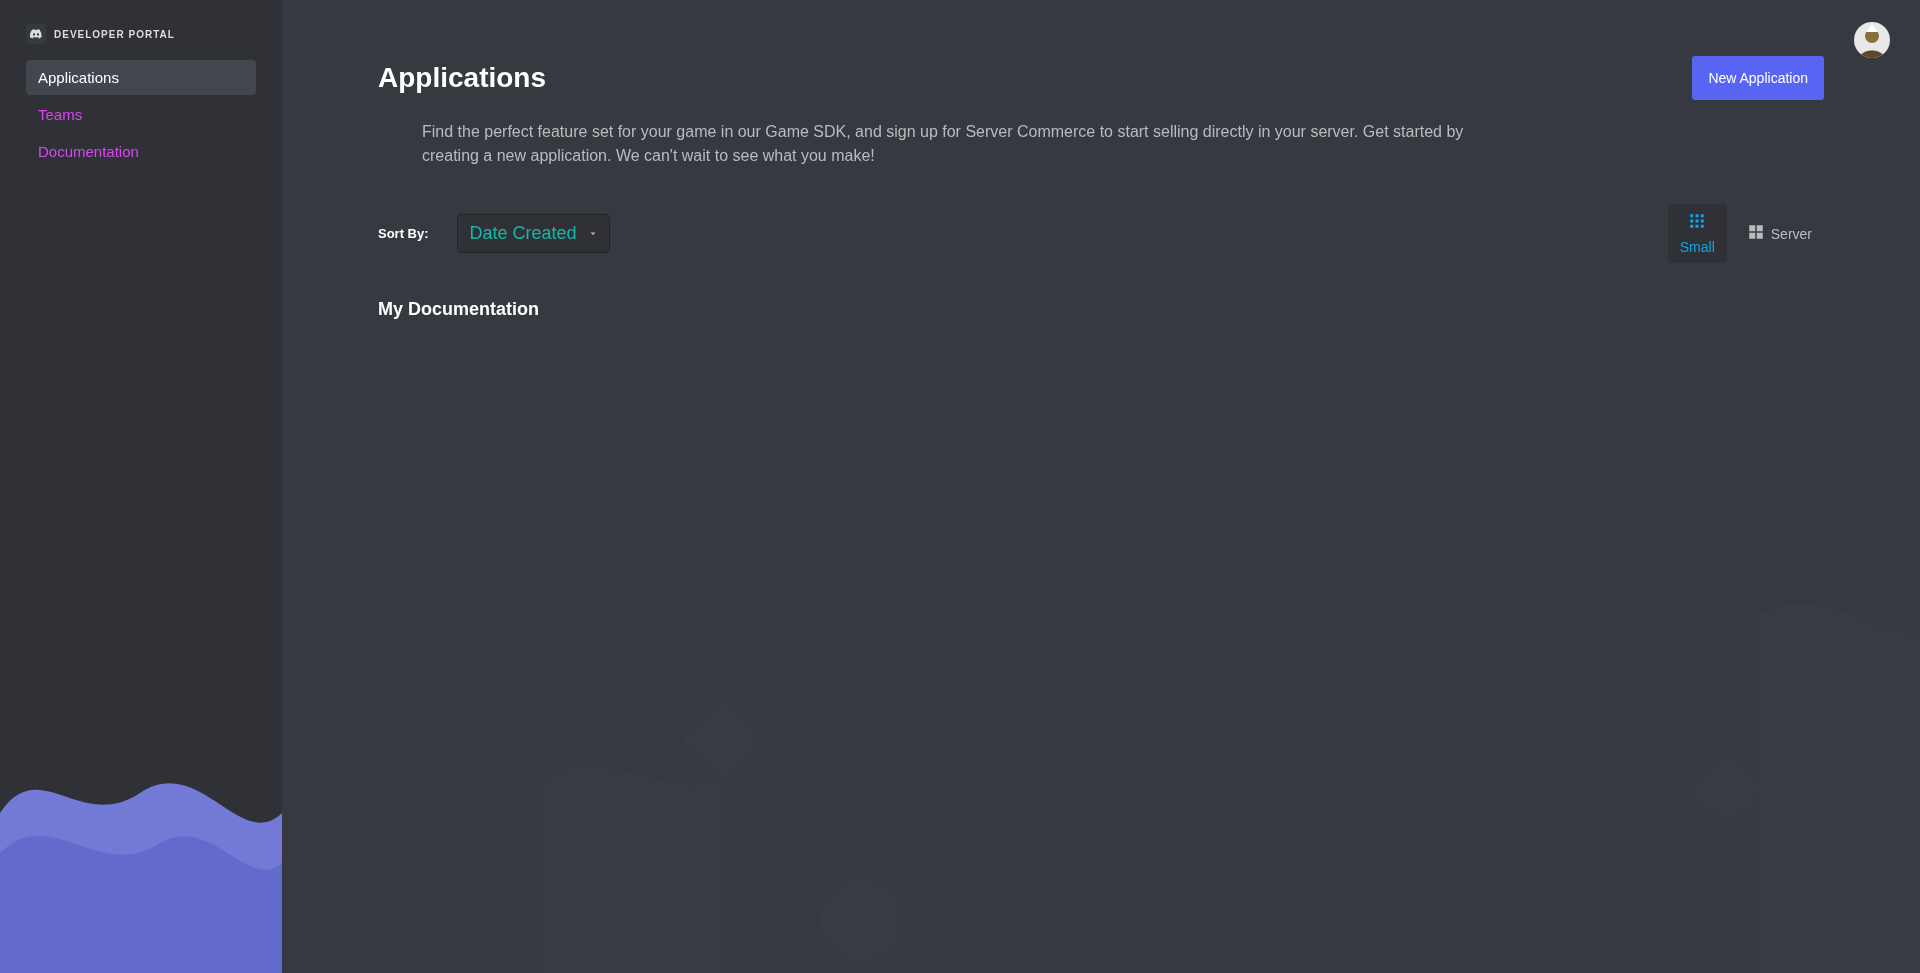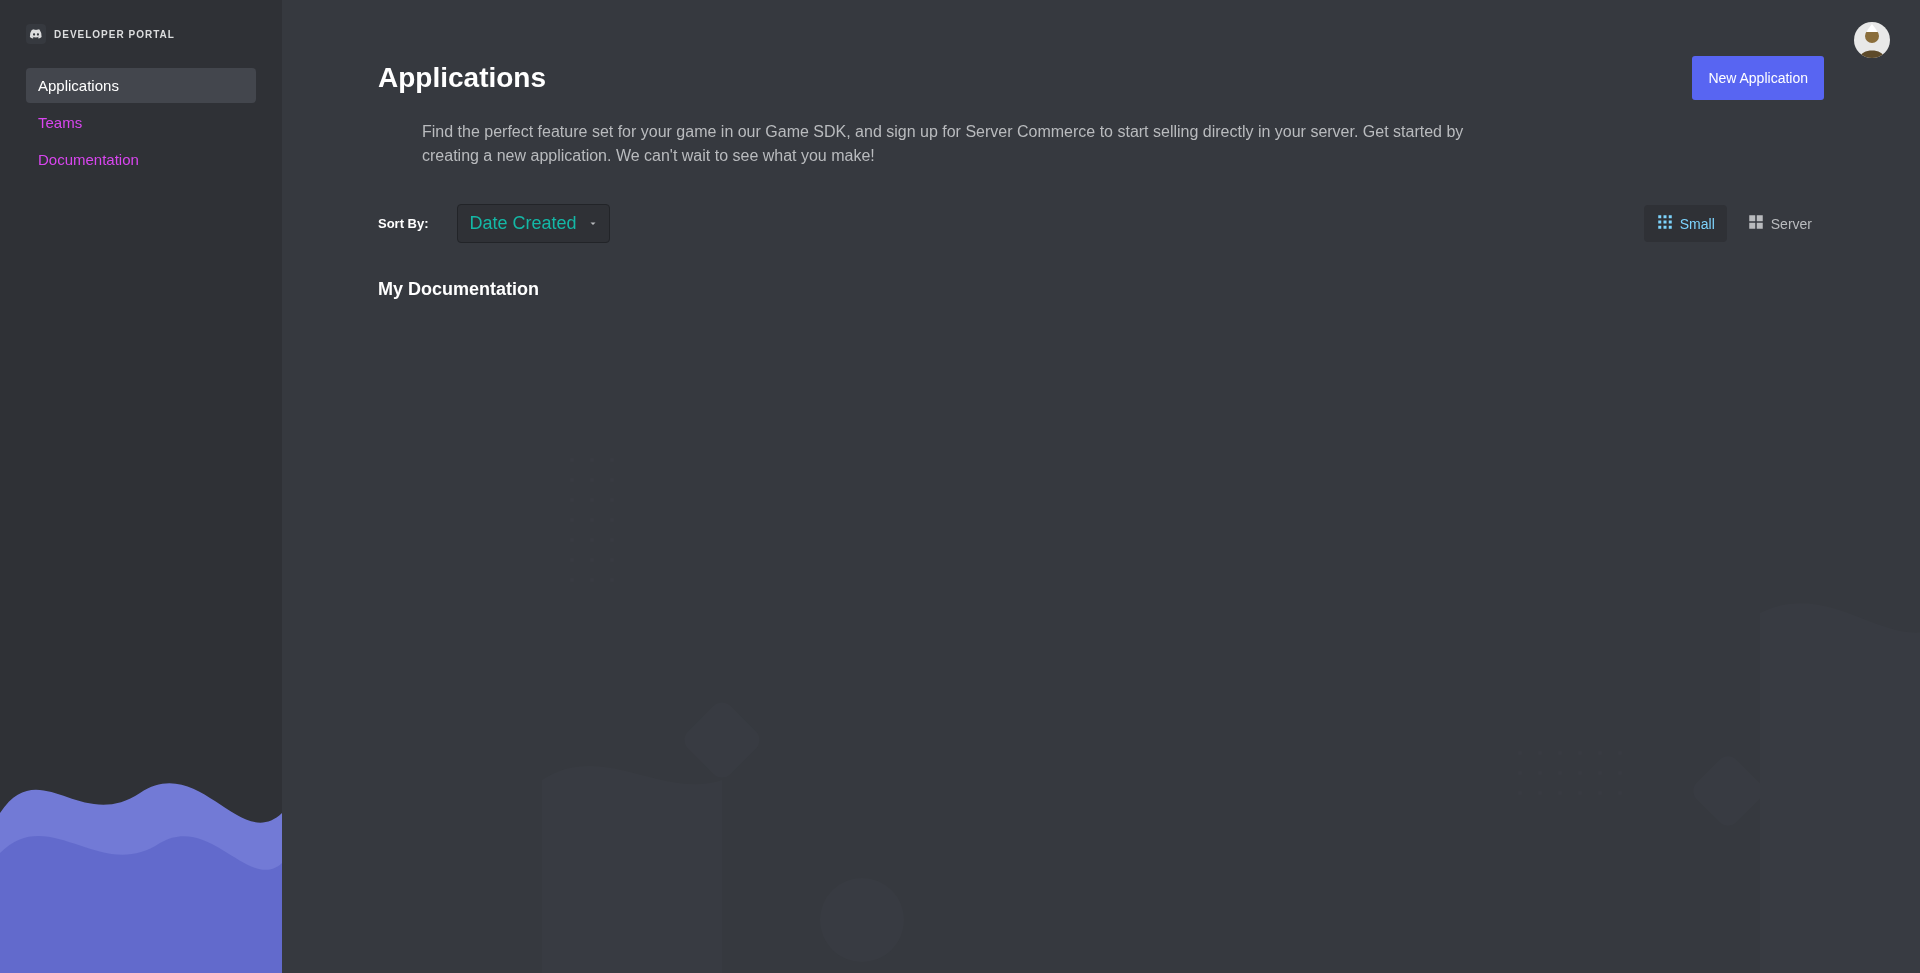--- a/index.html
+++ b/index.html
@@ -24,21 +24,21 @@
   height: 100%;
   background: #2f3136;
   position: relative;
   overflow: hidden;
   flex-shrink: 0;
 }
 
 .sidebar-header {
   display: flex;
   align-items: center;
-  padding: 24px 26px 24px 26px;
+  padding: 24px 26px 16px 26px;
   gap: 8px;
 }
 
 .logo-badge {
   width: 20px;
   height: 20px;
   background: #36393f;
   border-radius: 4px;
   display: flex;
   align-items: center;
@@ -203,21 +203,22 @@
   gap: 6px;
   padding: 8px 12px;
   border-radius: 4px;
   font-size: 14px;
   color: #b9bbbe;
   cursor: pointer;
 }
 
 .view-toggle.active {
   background: #2f3136;
-  color: #7dd3fc;
+  color: #0ea5e9;
+  flex-direction: column;
 }
 
 .view-toggle svg {
   width: 18px;
   height: 18px;
   fill: currentColor;
 }
 
 .section-title {
   font-size: 18px;

